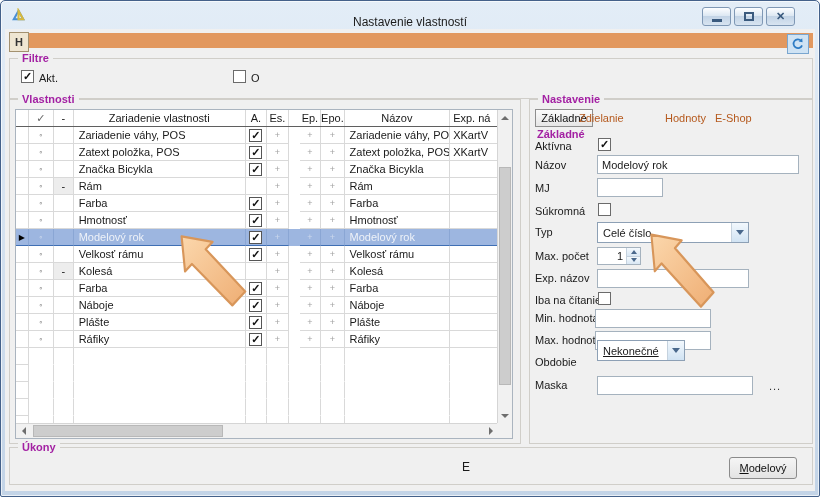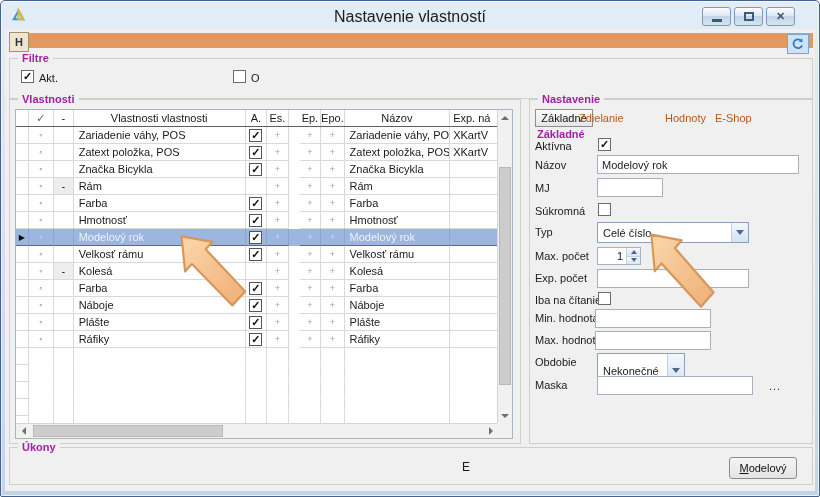--- a/index.html
+++ b/index.html
@@ -2,21 +2,21 @@
 <html><head>
 <meta charset="utf-8">
 <style>
   * { box-sizing: border-box; margin: 0; padding: 0; }
   body { margin: 0; background: #fff; font-family: "Liberation Sans", sans-serif; font-size: 11px; color: #1a1a1a; }
 
   .window { position: relative; width: 820px; height: 497px; border: 1px solid #44618a;
             border-radius: 5px 5px 2px 2px; background: linear-gradient(#e3edf7, #c3d4e7);
             overflow: hidden; box-shadow: inset 0 0 0 1px rgba(255,255,255,.65); }
   .titlebar { position: absolute; left: 0; top: 0; right: 0; height: 28px; }
-  .title { position: absolute; left: 0; right: 0; top: 7px; text-align: center; font-size: 16px; color: #1c1c1c; }
+  .title { position: absolute; left: 0; right: 0; top: 14px; text-align: center; font-size: 12px; color: #1c1c1c; }
   .appicon { position: absolute; left: 10px; top: 7px; width: 15px; height: 15px; }
   .winbtns { position: absolute; right: 24px; top: 6px; display: flex; gap: 3px; }
   .wbtn { width: 29px; height: 19px; border: 1px solid #7f98b5; border-radius: 3px;
           background: linear-gradient(#fdfeff, #dde8f3 45%, #c3d4e6 50%, #d8e4f1);
           display: flex; align-items: center; justify-content: center; cursor: default; }
   .glyph-min { width: 10px; height: 3px; background: #3a5a7e; margin-top: 7px; }
   .glyph-max { width: 10px; height: 9px; border: 2px solid #3a5a7e; }
   .glyph-close { color: #3a5a7e; font-size: 11px; font-weight: bold; line-height: 1; }
   .content { position: absolute; left: 4px; right: 4px; top: 28px; bottom: 5px; background: #f0f0f0; }
 
@@ -43,21 +43,21 @@
   .combo { position: absolute; background: #fff; border: 1px solid #8da0b5; display: flex; align-items: center; }
   .combo .cval { flex: 1; padding-left: 5px; overflow: hidden; white-space: nowrap; }
   .combo .cbtn { width: 17px; align-self: stretch; border-left: 1px solid #c5d2de;
                  background: linear-gradient(#f2f8fd, #d1e3f3); display: flex; align-items: center; justify-content: center; }
   .tri-down { width: 0; height: 0; border-left: 4px solid transparent; border-right: 4px solid transparent; border-top: 5px solid #49688c; }
   .combo.disabled { background: #eef0f1; border-color: #b5bbc1; color: #8b8b8b; }
   .combo.disabled .cbtn { background: #e4e8ec; border-left-color: #cdd3d8; }
   .combo.disabled .tri-down { border-top-color: #9aa4ad; }
   .combo-filter  { left: 62px;  top: 66px;  width: 156px; height: 22px; }
   .combo-typ     { left: 596px; top: 221px; width: 152px; height: 21px; }
-  .combo-obdobie { left: 596px; top: 352px; width: 88px;  height: 35px; }
+  .combo-obdobie { left: 596px; top: 339px; width: 88px;  height: 21px; text-decoration: underline; }
 
   
   .table { position: absolute; left: 14px; top: 108px; width: 498px; height: 330px; background: #fff; border: 1px solid #aab4bf; }
   .thead { position: absolute; left: 0; top: 0; width: 483px; height: 17px; display: flex; border-bottom: 1px solid #5f5f5f; background: #fff; }
   .tbody { position: absolute; left: 0; top: 17px; width: 483px; height: 297px; overflow: hidden; }
   .trow { display: flex; height: 17px; }
   .cell { border-right: 1px solid #d9d9d9; border-bottom: 1px solid #d9d9d9; display: flex; align-items: center;
           justify-content: center; overflow: hidden; white-space: nowrap; }
   .thead .cell { border-bottom: none; }
   .c-ind { width: 13px; } .c-chk { width: 26px; } .c-dash { width: 20px; }
@@ -177,21 +177,21 @@
   <span class="lbl-o">O</span>
 
   <div class="gbox gbox-props">
     <span class="glabel" style="color:#a321a3;">Vlastnosti</span>
   </div>
   <div class="table">
     <div class="thead">
       <div class="cell c-ind"></div>
       <div class="cell c-chk">✓</div>
       <div class="cell c-dash">-</div>
-      <div class="cell c-um">Vlastnosti vlastnosti</div>
+      <div class="cell c-um">Zariadenie vlastnosti</div>
       <div class="cell c-a">A.</div>
       <div class="cell c-es">Es.</div>
       <div class="cell c-ep">Ep.</div>
       <div class="cell c-epo">Epo.</div>
       <div class="cell c-naz">Názov</div>
       <div class="cell c-exp">Exp. ná</div>
     </div>
     <div class="tbody">
         <div class="trow">
           <div class="cell c-ind"></div>
@@ -590,21 +590,21 @@
     <span class="spval">1</span>
     <span class="spbtns">
       <span class="spbtn top">
           <span class="tri-us"></span>
         </span>
       <span class="spbtn">
           <span class="tri-ds"></span>
         </span>
     </span>
   </div>
-  <span class="flabel fl-expnazov">Exp. počet</span>
+  <span class="flabel fl-expnazov">Exp. názov</span>
   <input class="tinput in-exp" value="" style="">
   <span class="flabel fl-iba">Iba na čítanie</span>
   <div class="cb cb-iba"></div>
   <span class="flabel fl-min">Min. hodnota</span>
   <input class="tinput in-min" value="" style="">
   <span class="flabel fl-max">Max. hodnota</span>
   <input class="tinput in-max" value="" style="">
   <span class="flabel fl-obdobie">Obdobie</span>
   <div class="combo combo-obdobie">
     <span class="cval">Nekonečné</span>

